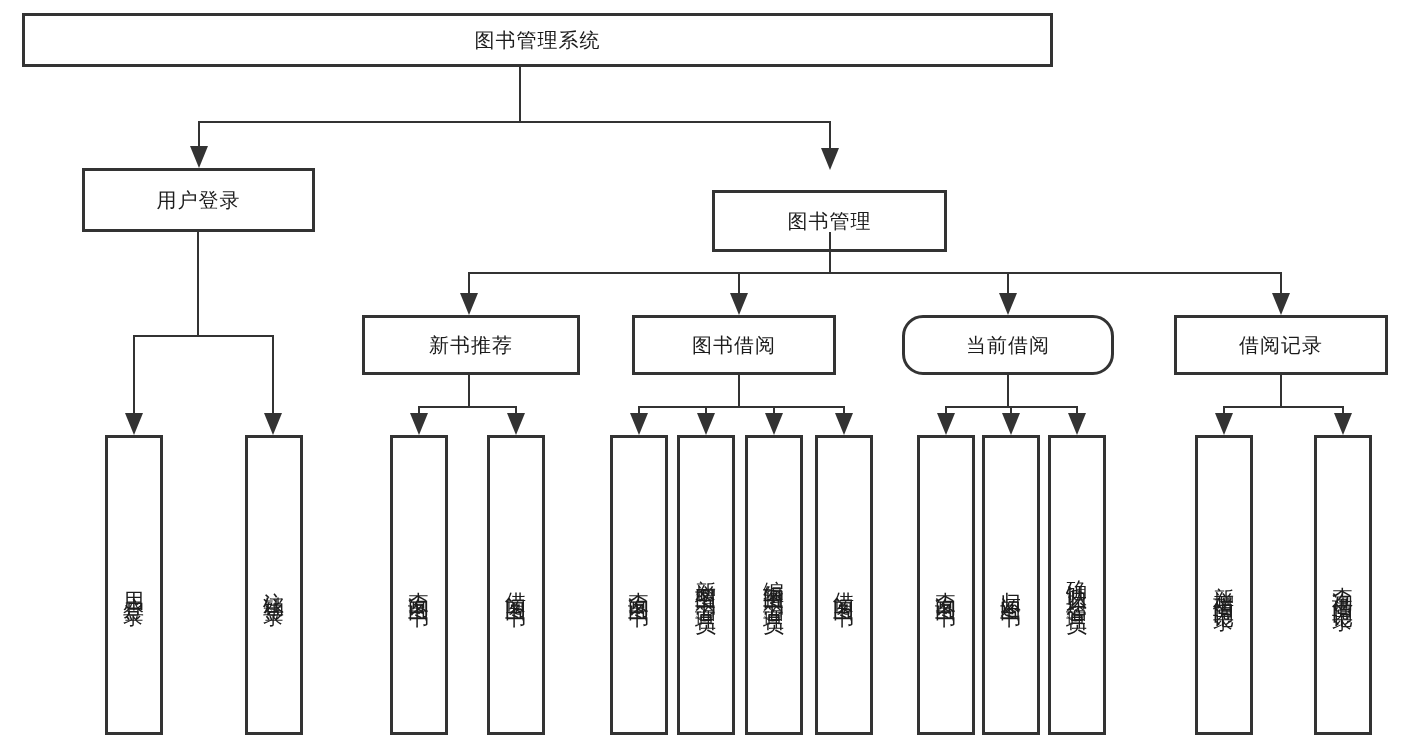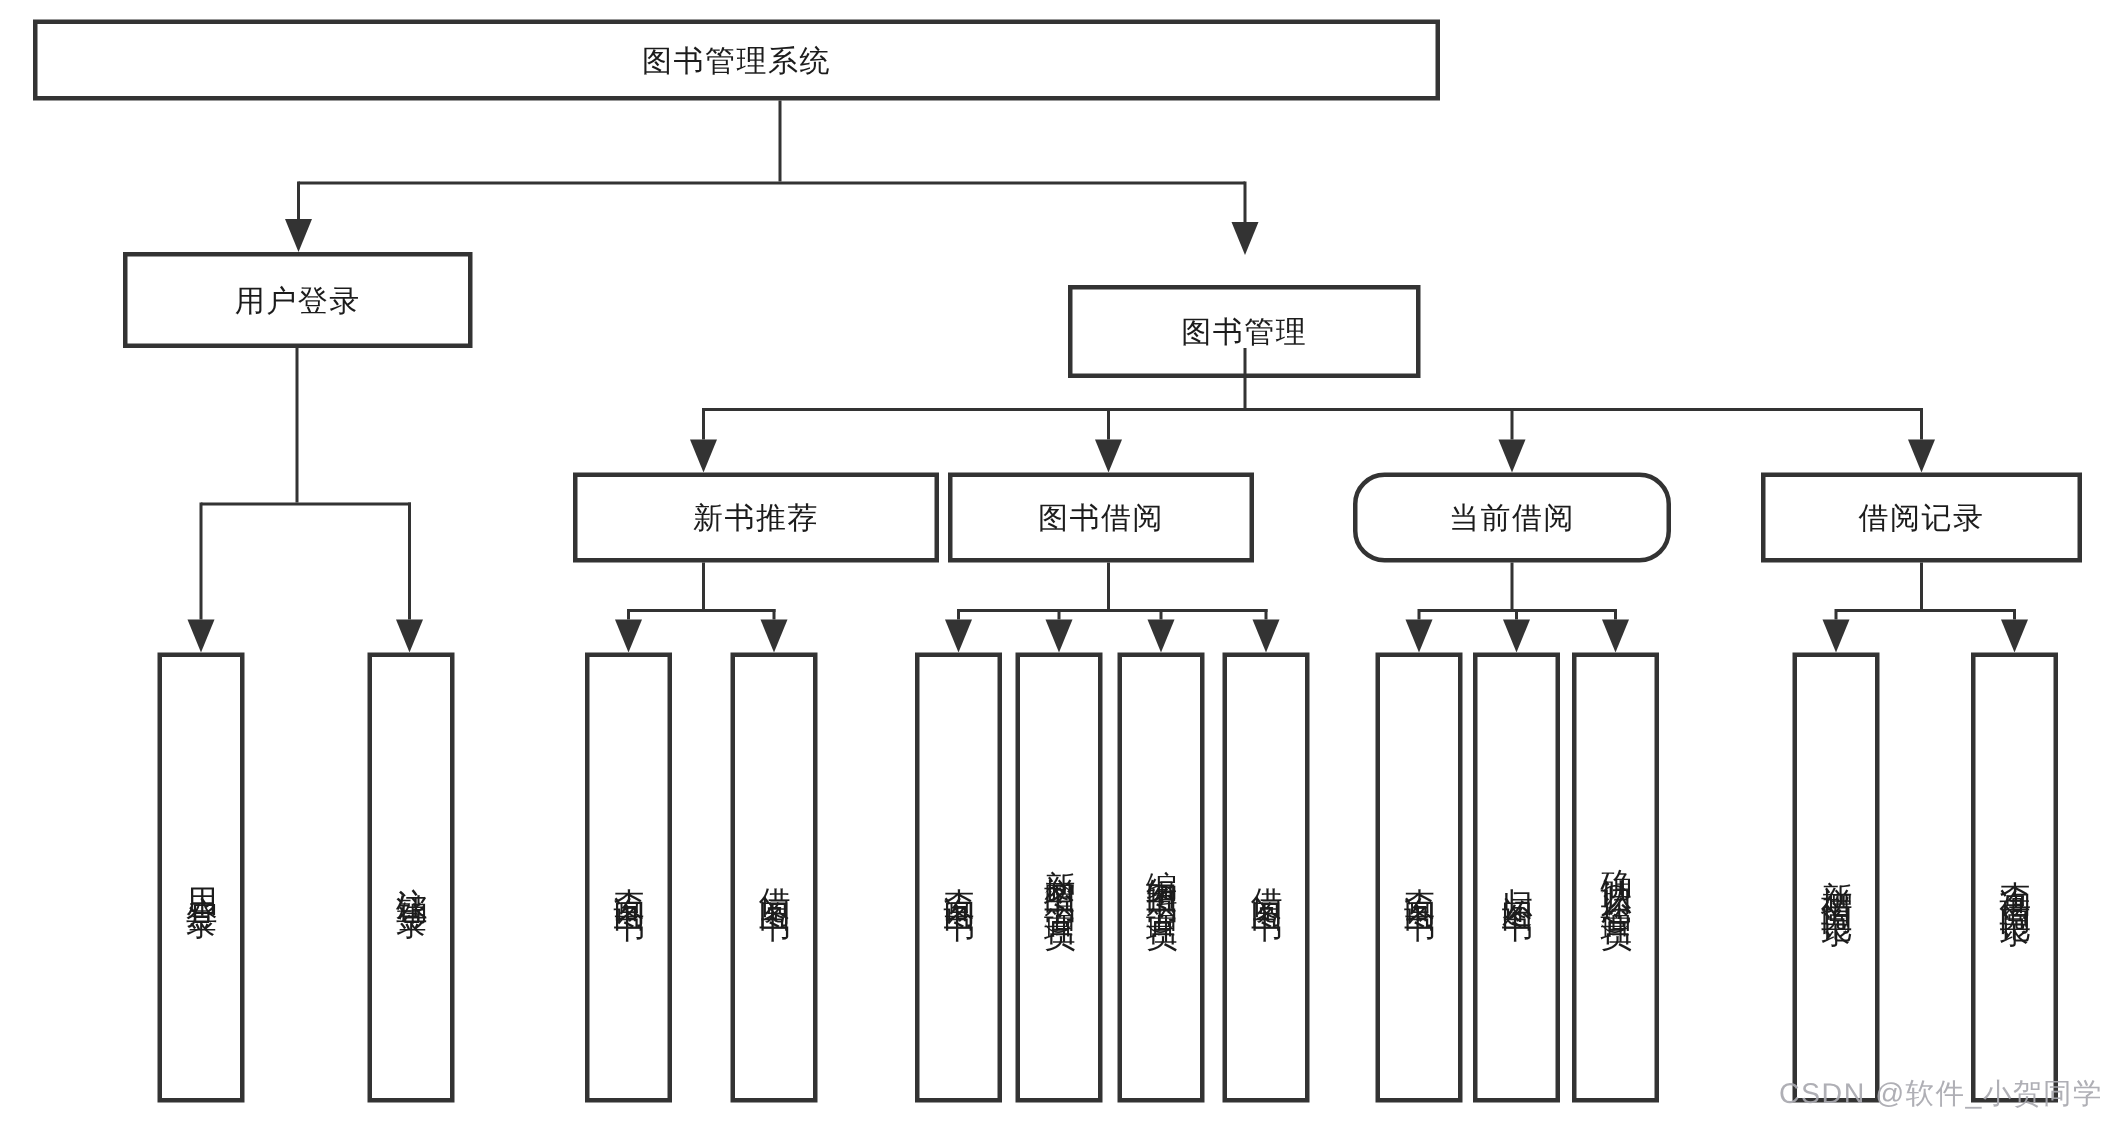--- a/index.html
+++ b/index.html
@@ -44,21 +44,21 @@
     letter-spacing:1px;
     white-space:nowrap;
     z-index:5;
   }
 </style>
 </head>
 <body>
 
 <div id="canvas">
 
-  <div class="box box-h" style="left:22px;top:13px;width:938px;height:54px;text-align:right;">
+  <div class="box box-h" style="left:22px;top:13px;width:1031px;height:54px;text-align:right;">
     <span>图书管理系统</span>
   </div>
 
   <div class="vline" style="left:519px;top:67px;height:54px;"></div>
   <div class="hline" style="left:199px;top:121px;width:631px;"></div>
   <div class="vline" style="left:198px;top:121px;height:25px;"></div>
   <div class="arr" style="left:190px;top:146px;"></div>
   <div class="vline" style="left:829px;top:121px;height:27px;"></div>
   <div class="arr" style="left:821px;top:148px;"></div>
 
@@ -80,21 +80,21 @@
   <div class="hline" style="left:469px;top:272px;width:812px;"></div>
   <div class="vline" style="left:468px;top:272px;height:21px;"></div>
   <div class="arr" style="left:460px;top:293px;"></div>
   <div class="vline" style="left:738px;top:272px;height:21px;"></div>
   <div class="arr" style="left:730px;top:293px;"></div>
   <div class="vline" style="left:1007px;top:272px;height:21px;"></div>
   <div class="arr" style="left:999px;top:293px;"></div>
   <div class="vline" style="left:1280px;top:272px;height:21px;"></div>
   <div class="arr" style="left:1272px;top:293px;"></div>
 
-  <div class="box box-h" style="left:362px;top:315px;width:244px;height:60px;margin-left:20px;">
+  <div class="box box-h" style="left:362px;top:315px;width:218px;height:60px;">
     <span>新书推荐</span>
   </div>
   <div class="box box-h" style="left:632px;top:315px;width:204px;height:60px;">
     <span>图书借阅</span>
   </div>
   <div class="box box-h" style="left:902px;top:315px;width:212px;height:60px;border-radius:21px;">
     <span>当前借阅</span>
   </div>
   <div class="box box-h" style="left:1174px;top:315px;width:214px;height:60px;">
     <span>借阅记录</span>
@@ -171,17 +171,14 @@
     <span>确认归还（管理员）</span>
   </div>
 
   <div class="box box-v" style="left:1195px;top:435px;width:58px;height:300px;">
     <span>新增借阅记录</span>
   </div>
   <div class="box box-v" style="left:1314px;top:435px;width:58px;height:300px;">
     <span>查询借阅记录</span>
   </div>
 
-  <div class="watermark">
-    <span>CSDN @软件_小贺同学</span>
-  </div>
 
 </div>
 
 </body></html>

